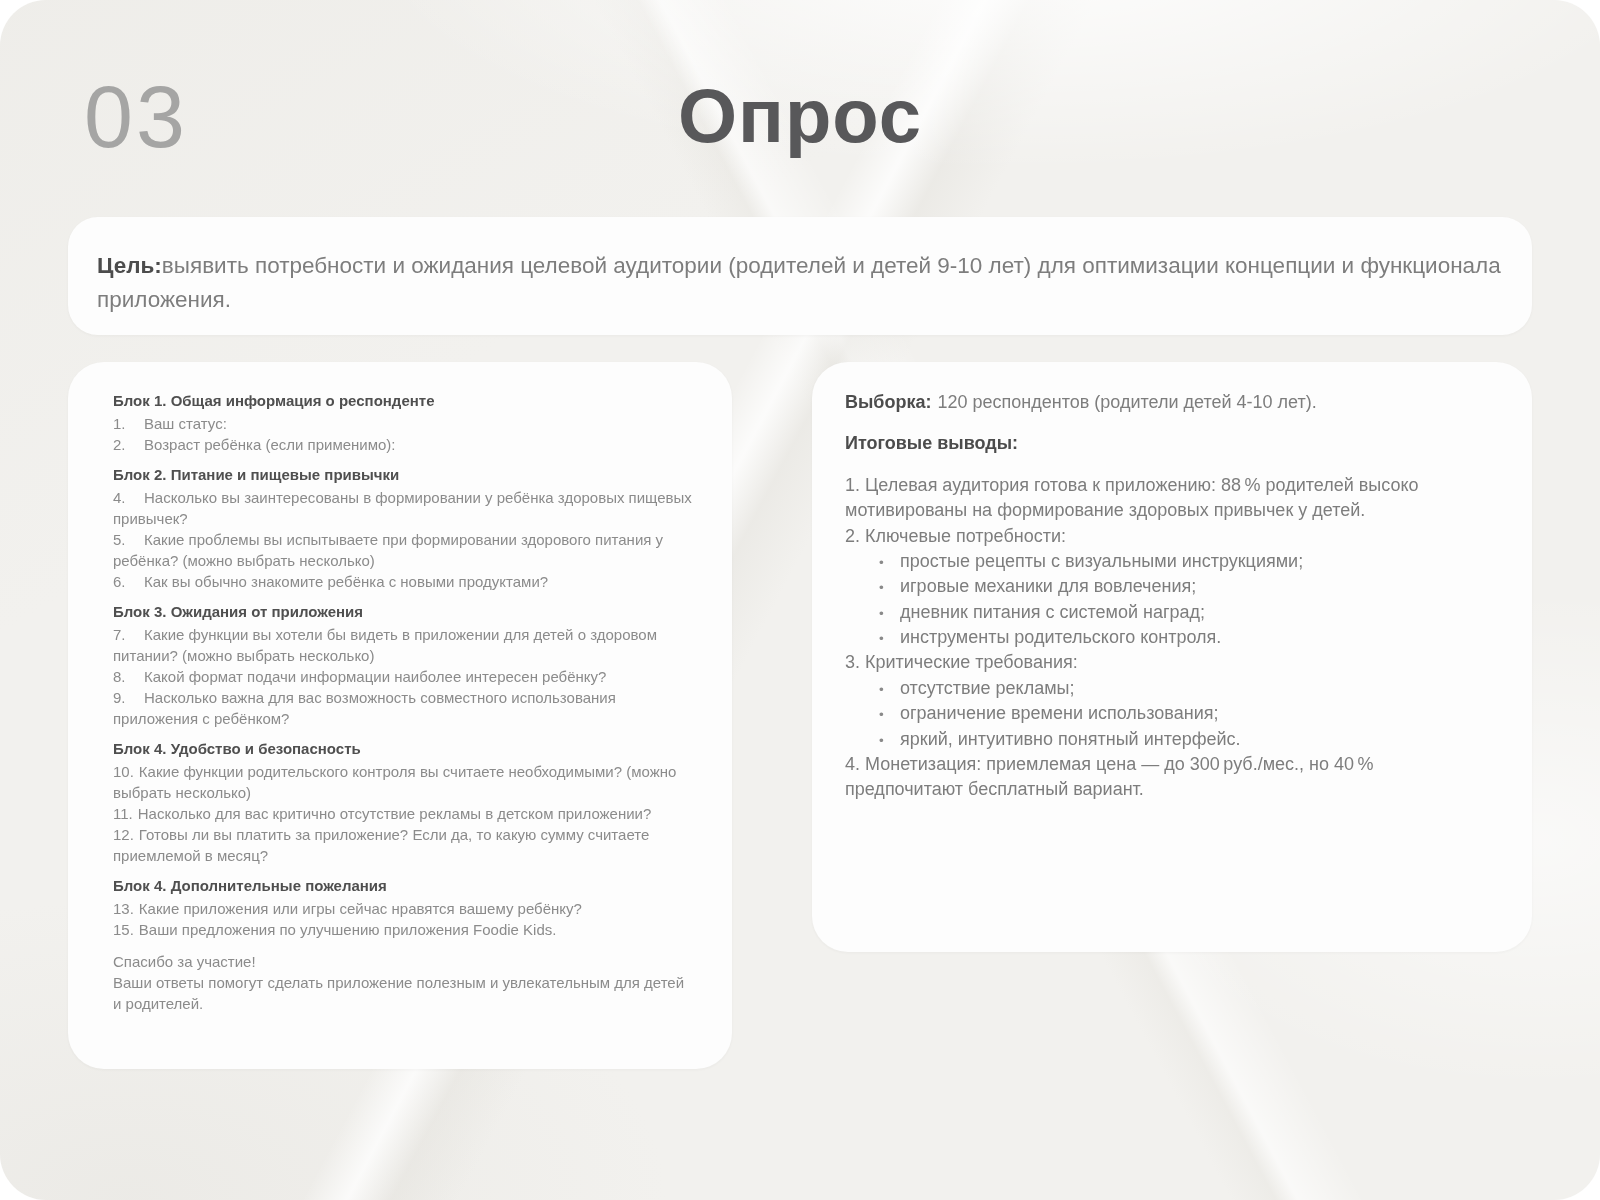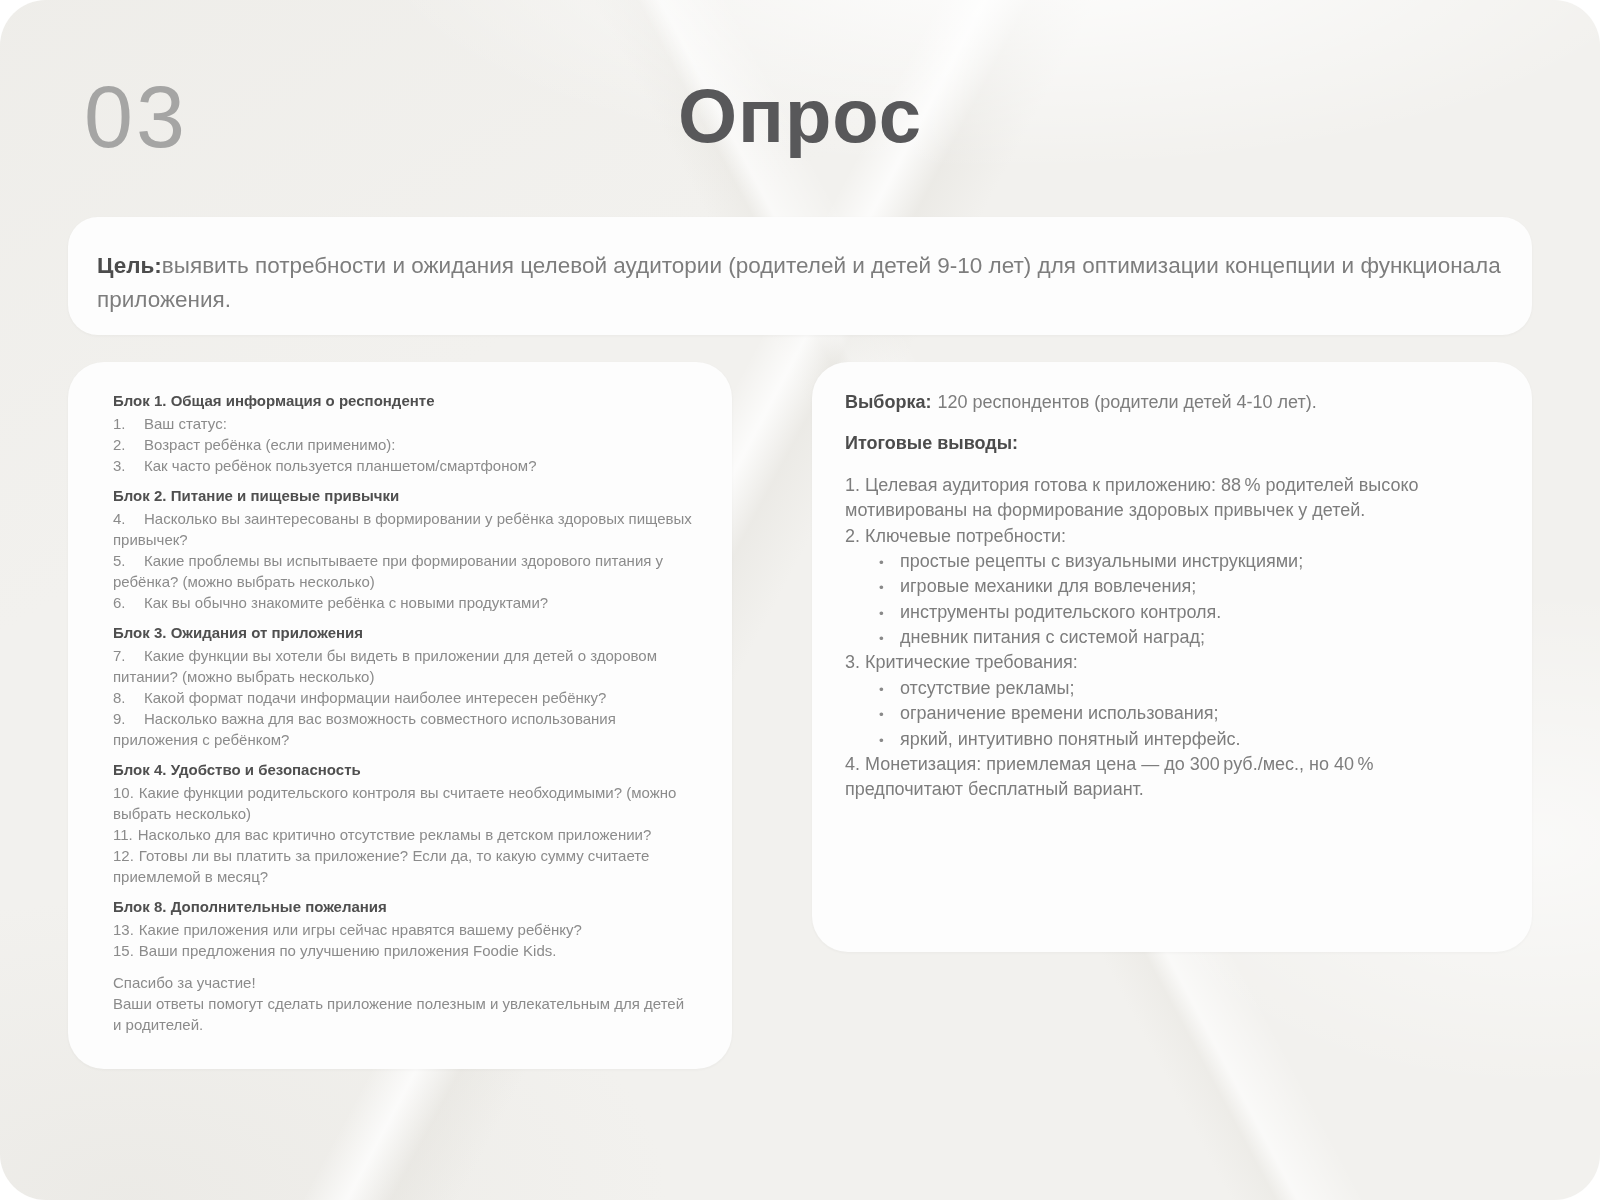--- a/index.html
+++ b/index.html
@@ -74,21 +74,20 @@
   <section class="card goal-card">
     <p class="goal-text"><b>Цель:</b><span>выявить потребности и ожидания целевой аудитории (родителей и детей 9-10 лет) для оптимизации концепции и функционала приложения.</span></p>
   </section>
 
   <section class="card survey-card">
 
     <div class="block">
       <div class="block-heading">Блок 1. Общая информация о респонденте</div>
       <div class="q-wide"><span class="q-num">1.</span><span>Ваш статус:</span></div>
       <div class="q-wide"><span class="q-num">2.</span><span>Возраст ребёнка (если применимо):</span></div>
-      <div class="q-wide"><span class="q-num">3.</span><span>Как часто ребёнок пользуется планшетом/смартфоном?</span></div>
     </div>
 
     <div class="block">
       <div class="block-heading">Блок 2. Питание и пищевые привычки</div>
       <div class="q-wide"><span class="q-num">4.</span><span>Насколько вы заинтересованы в формировании у ребёнка здоровых пищевых привычек?</span></div>
       <div class="q-wide"><span class="q-num">5.</span><span>Какие проблемы вы испытываете при формировании здорового питания у ребёнка? (можно выбрать несколько)</span></div>
       <div class="q-wide"><span class="q-num">6.</span><span>Как вы обычно знакомите ребёнка с новыми продуктами?</span></div>
     </div>
 
     <div class="block">
@@ -99,21 +98,21 @@
     </div>
 
     <div class="block">
       <div class="block-heading">Блок 4. Удобство и безопасность</div>
       <div class="q-tight"><span class="q-num">10.</span><span>Какие функции родительского контроля вы считаете необходимыми? (можно выбрать несколько)</span></div>
       <div class="q-tight"><span class="q-num">11.</span><span>Насколько для вас критично отсутствие рекламы в детском приложении?</span></div>
       <div class="q-tight"><span class="q-num">12.</span><span>Готовы ли вы платить за приложение? Если да, то какую сумму считаете приемлемой в месяц?</span></div>
     </div>
 
     <div class="block">
-      <div class="block-heading">Блок 8. Дополнительные пожелания</div>
+      <div class="block-heading">Блок 4. Дополнительные пожелания</div>
       <div class="q-tight"><span class="q-num">13.</span><span>Какие приложения или игры сейчас нравятся вашему ребёнку?</span></div>
       <div class="q-tight"><span class="q-num">15.</span><span>Ваши предложения по улучшению приложения Foodie Kids.</span></div>
     </div>
 
     <div class="survey-footer">
       <div>Спасибо за участие!</div>
       <div>Ваши ответы помогут сделать приложение полезным и увлекательным для детей и родителей.</div>
     </div>
 
   </section>
@@ -121,22 +120,22 @@
   <section class="card results-card">
 
     <div class="sample-line"><b>Выборка:</b><span>120 респондентов (родители детей 4-10 лет).</span></div>
 
     <div class="conclusions-heading">Итоговые выводы:</div>
 
     <div class="c-line">1. Целевая аудитория готова к приложению: 88 % родителей высоко мотивированы на формирование здоровых привычек у детей.</div>
     <div class="c-line">2. Ключевые потребности:</div>
     <div class="bullet-line"><span class="bullet-marker">•</span><span>простые рецепты с визуальными инструкциями;</span></div>
     <div class="bullet-line"><span class="bullet-marker">•</span><span>игровые механики для вовлечения;</span></div>
+    <div class="bullet-line"><span class="bullet-marker">•</span><span>дневник питания с системой наград;</span></div>
     <div class="bullet-line"><span class="bullet-marker">•</span><span>инструменты родительского контроля.</span></div>
-    <div class="bullet-line"><span class="bullet-marker">•</span><span>дневник питания с системой наград;</span></div>
     <div class="c-line">3. Критические требования:</div>
     <div class="bullet-line"><span class="bullet-marker">•</span><span>отсутствие рекламы;</span></div>
     <div class="bullet-line"><span class="bullet-marker">•</span><span>ограничение времени использования;</span></div>
     <div class="bullet-line"><span class="bullet-marker">•</span><span>яркий, интуитивно понятный интерфейс.</span></div>
     <div class="c-line">4. Монетизация: приемлемая цена — до 300 руб./мес., но 40 % предпочитают бесплатный вариант.</div>
 
   </section>
 
 </div>
 

